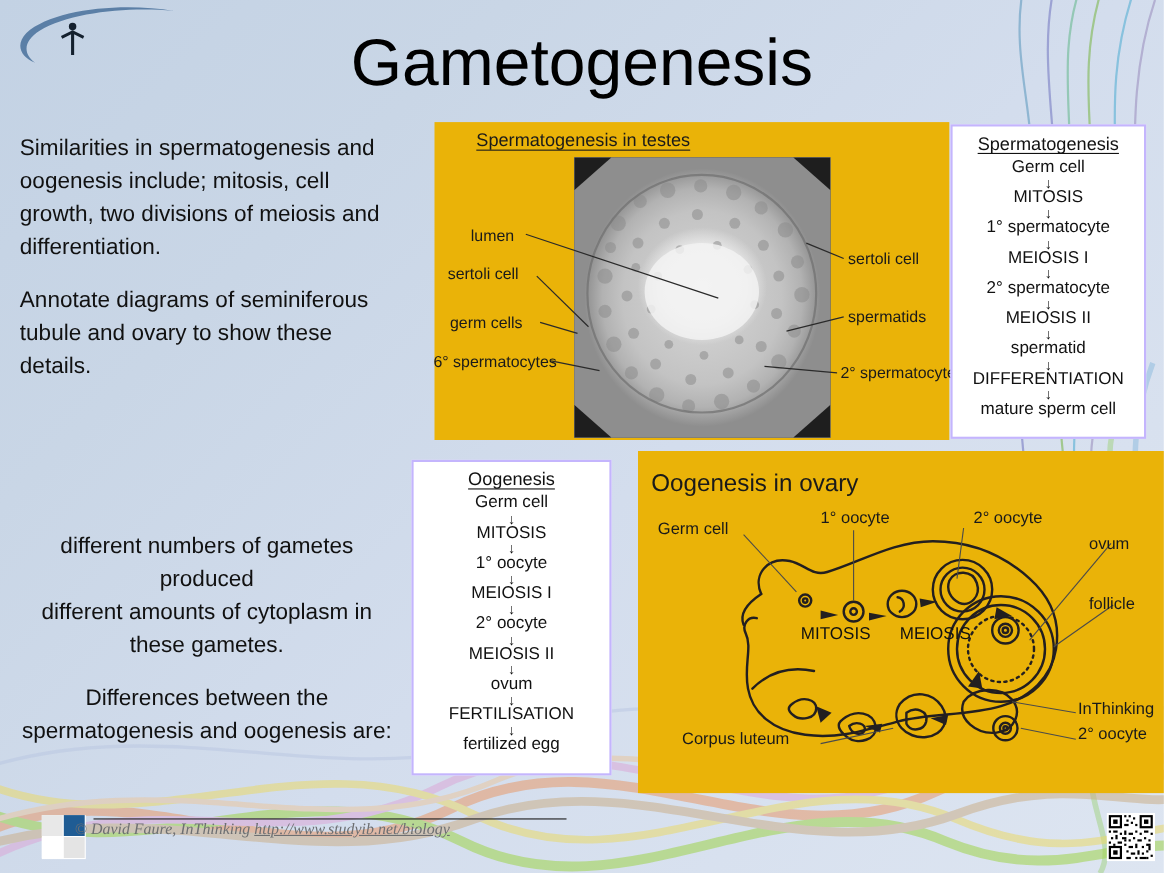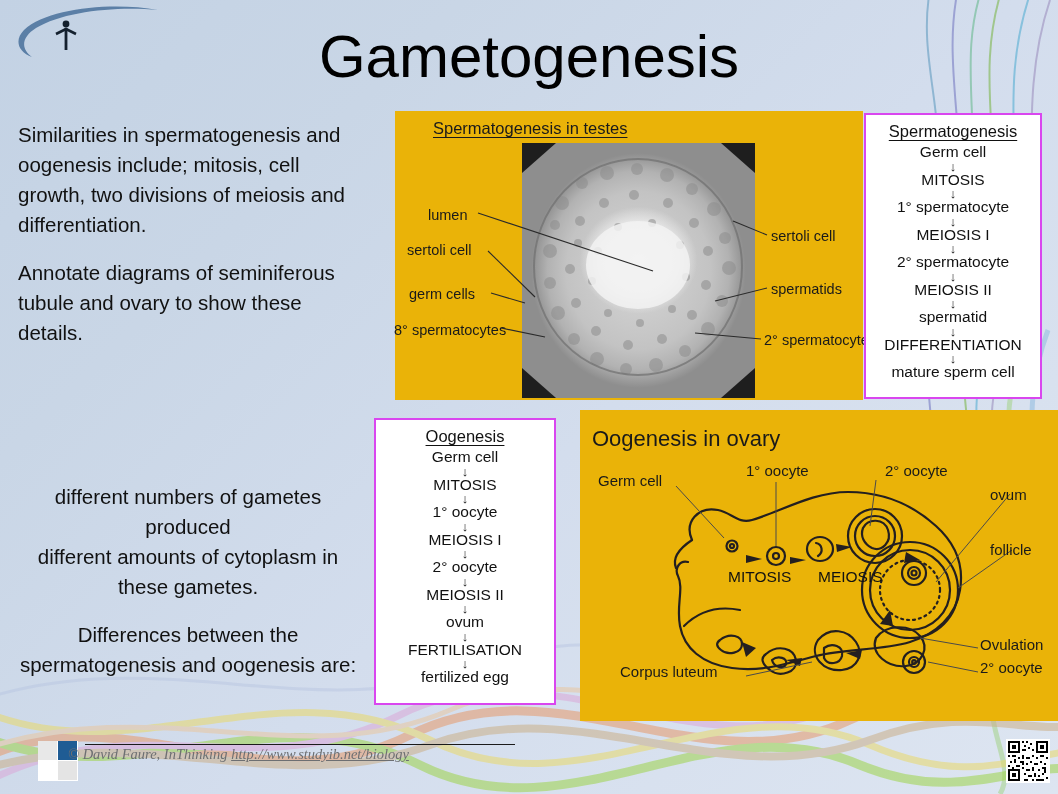--- a/index.html
+++ b/index.html
@@ -54,21 +54,21 @@
   }
   .micro .corner{position:absolute;width:34px;height:30px;background:#1e1e1e;}
   .micro .c1{left:0;top:0;clip-path:polygon(0 0,100% 0,0 100%);}
   .micro .c2{right:0;top:0;clip-path:polygon(100% 0,100% 100%,0 0);}
   .micro .c3{left:0;bottom:0;clip-path:polygon(0 100%,100% 100%,0 0);}
   .micro .c4{right:0;bottom:0;clip-path:polygon(100% 100%,100% 0,0 100%);}
 
   .label{position:absolute;font-size:14.5px;color:#1a1a1a;white-space:nowrap;}
 
   
-  .flowbox{position:absolute;background:#fff;border:2px solid #d946ef;}
+  .flowbox{position:absolute;background:#fff;border:2px solid #c4b5fd;}
   #panel-sperm-flow{left:864px;top:113px;width:174px;height:282px;}
   #panel-oo-flow{left:374px;top:418px;width:178px;height:283px;}
   .flow-title{
     text-align:center;font-size:16.5px;color:#111;margin-top:7px;
     text-decoration:underline;text-underline-offset:3px;
   }
   .flow-list{margin:3px 0 0 0;padding:0;list-style:none;text-align:center;}
   .flow-list li{font-size:15.5px;color:#111;line-height:16.5px;white-space:nowrap;}
   .flow-list li.arrow{font-size:13px;line-height:11px;color:#111;}
 
@@ -213,21 +213,21 @@
             <circle cx="76" cy="108" r="4"></circle>
         </g>
         <ellipse cx="116" cy="122" rx="52" ry="44" fill="#f2f2f2" opacity="0.85"></ellipse>
         <ellipse cx="116" cy="124" rx="104" ry="108" fill="none" stroke="#6f6f6f" stroke-width="2" opacity="0.7"></ellipse>
       </svg>
     </div>
 
     <div class="label" style="left:33px;top:96px;">lumen</div>
     <div class="label" style="left:12px;top:131px;">sertoli cell</div>
     <div class="label" style="left:14px;top:175px;">germ cells</div>
-    <div class="label" style="left:-1px;top:211px;">8° spermatocytes</div>
+    <div class="label" style="left:-1px;top:211px;">6° spermatocytes</div>
 
     <div class="label" style="left:376px;top:117px;">sertoli cell</div>
     <div class="label" style="left:376px;top:170px;">spermatids</div>
     <div class="label" style="left:369px;top:221px;">2° spermatocytes</div>
 
     <svg width="468" height="289" viewBox="0 0 468 289" style="position:absolute;left:0;top:0;pointer-events:none;">
       <g stroke="#2a2a2a" stroke-width="1.1" fill="none">
         <path d="M83,102 L258,160"></path>
         <path d="M93,140 L140,186"></path>
         <path d="M96,182 L130,192"></path>
@@ -353,21 +353,21 @@
         <path d="M398,262 L348,252"></path>
         <path d="M166,266 L232,252"></path>
       </g>
     </svg>
 
     <div class="ov-label" style="left:18px;top:62px;">Germ cell</div>
     <div class="ov-label" style="left:166px;top:52px;">1° oocyte</div>
     <div class="ov-label" style="left:305px;top:52px;">2° oocyte</div>
     <div class="ov-label" style="left:410px;top:76px;">ovum</div>
     <div class="ov-label" style="left:410px;top:131px;">follicle</div>
-    <div class="ov-label" style="left:400px;top:226px;">Ovulation</div>
+    <div class="ov-label" style="left:400px;top:226px;">InThinking</div>
     <div class="ov-label" style="left:400px;top:249px;">2° oocyte</div>
     <div class="ov-label" style="left:40px;top:253px;">Corpus luteum</div>
     <div class="ov-stage" style="left:148px;top:158px;">MITOSIS</div>
     <div class="ov-stage" style="left:238px;top:158px;">MEIOSIS</div>
   </div>
 
   <div class="footer-logo">
     <i class="fl-tl"></i>
       <i class="fl-tr"></i>
       <i class="fl-bl"></i>

